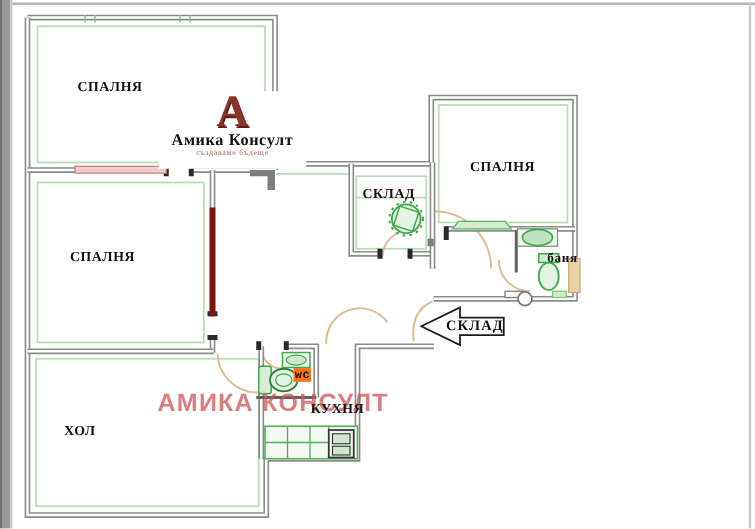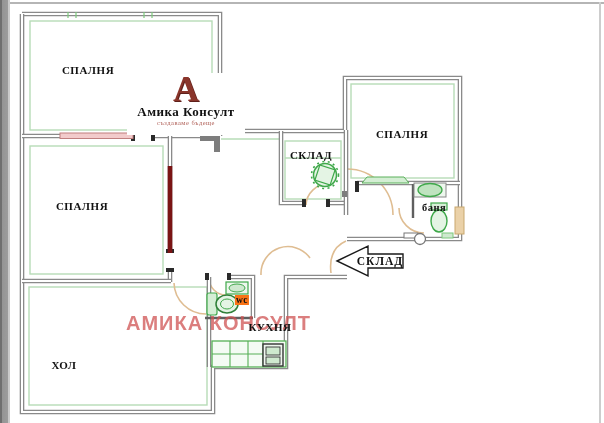--- a/index.html
+++ b/index.html
@@ -17,21 +17,21 @@
   .gi{fill:none;stroke:#b7dcb7;stroke-width:1.4;}
   .arc{fill:none;stroke:#dfbd92;stroke-width:1.6;}
   .jamb{fill:#2a2a2a;}
   .stub{fill:#7d7d7d;}
   
   .room-label{position:absolute;transform:translate(-50%,-50%);color:#111;font-weight:bold;
               white-space:nowrap;letter-spacing:0.5px;}
   .lbl-13{font-size:11px;}
   .lbl-11{font-size:11px;}
   .lbl-10{font-size:10.5px;}
-  .lbl-9{font-size:9.5px;background:#f97316;padding:0 1px;}
+  .lbl-9{font-size:9.5px;background:#f97316;padding:0 1px;font-family:Liberation Mono, monospace;}
   .watermark{position:absolute;left:126px;top:312px;font-family:"Liberation Sans",sans-serif;
              font-weight:bold;font-size:20px;letter-spacing:1px;color:#cf5353;opacity:0.75;
              white-space:nowrap;}
   .logo{position:absolute;left:127px;top:73px;width:118px;height:62px;background:#fff;
         display:flex;flex-direction:column;align-items:center;justify-content:flex-start;}
   .logo-letter{font-size:36px;line-height:32px;font-weight:bold;color:#8a352b;
                text-shadow:1px 1px 0 #5e1f1a;}
   .logo-name{font-size:13px;font-weight:bold;color:#111;letter-spacing:0.5px;line-height:14px;}
   .logo-tagline{font-size:6.5px;color:#b06058;letter-spacing:0.5px;line-height:8px;}
   .entrance-label{position:absolute;transform:translate(-50%,-50%);left:380px;top:261px;
@@ -177,21 +177,21 @@
 
   <div class="logo">
     <div class="logo-letter">А</div>
     <div class="logo-name">Амика Консулт</div>
     <div class="logo-tagline">създаваме бъдеще</div>
   </div>
 
   <div class="room-label lbl-13" style="left:88px;top:70px;">СПАЛНЯ</div>
   <div class="room-label lbl-13" style="left:82px;top:206px;">СПАЛНЯ</div>
   <div class="room-label lbl-13" style="left:402px;top:134px;">СПАЛНЯ</div>
-  <div class="room-label lbl-13" style="left:64px;top:345px;margin-top:20px;">ХОЛ</div>
+  <div class="room-label lbl-13" style="left:64px;top:345px;">ХОЛ</div>
   <div class="room-label lbl-13" style="left:311px;top:155px;">СКЛАД</div>
-  <div class="room-label lbl-10" style="left:434px;top:207px;">баня</div>
+  <div class="room-label lbl-10" style="left:450px;top:207px;">баня</div>
   <div class="room-label lbl-9" style="left:242px;top:300px;">wc</div>
   <div class="room-label lbl-11" style="left:270px;top:327px;">КУХНЯ</div>
 
   <div class="entrance-label">СКЛАД</div>
 
 </div>
 
 </body></html>

